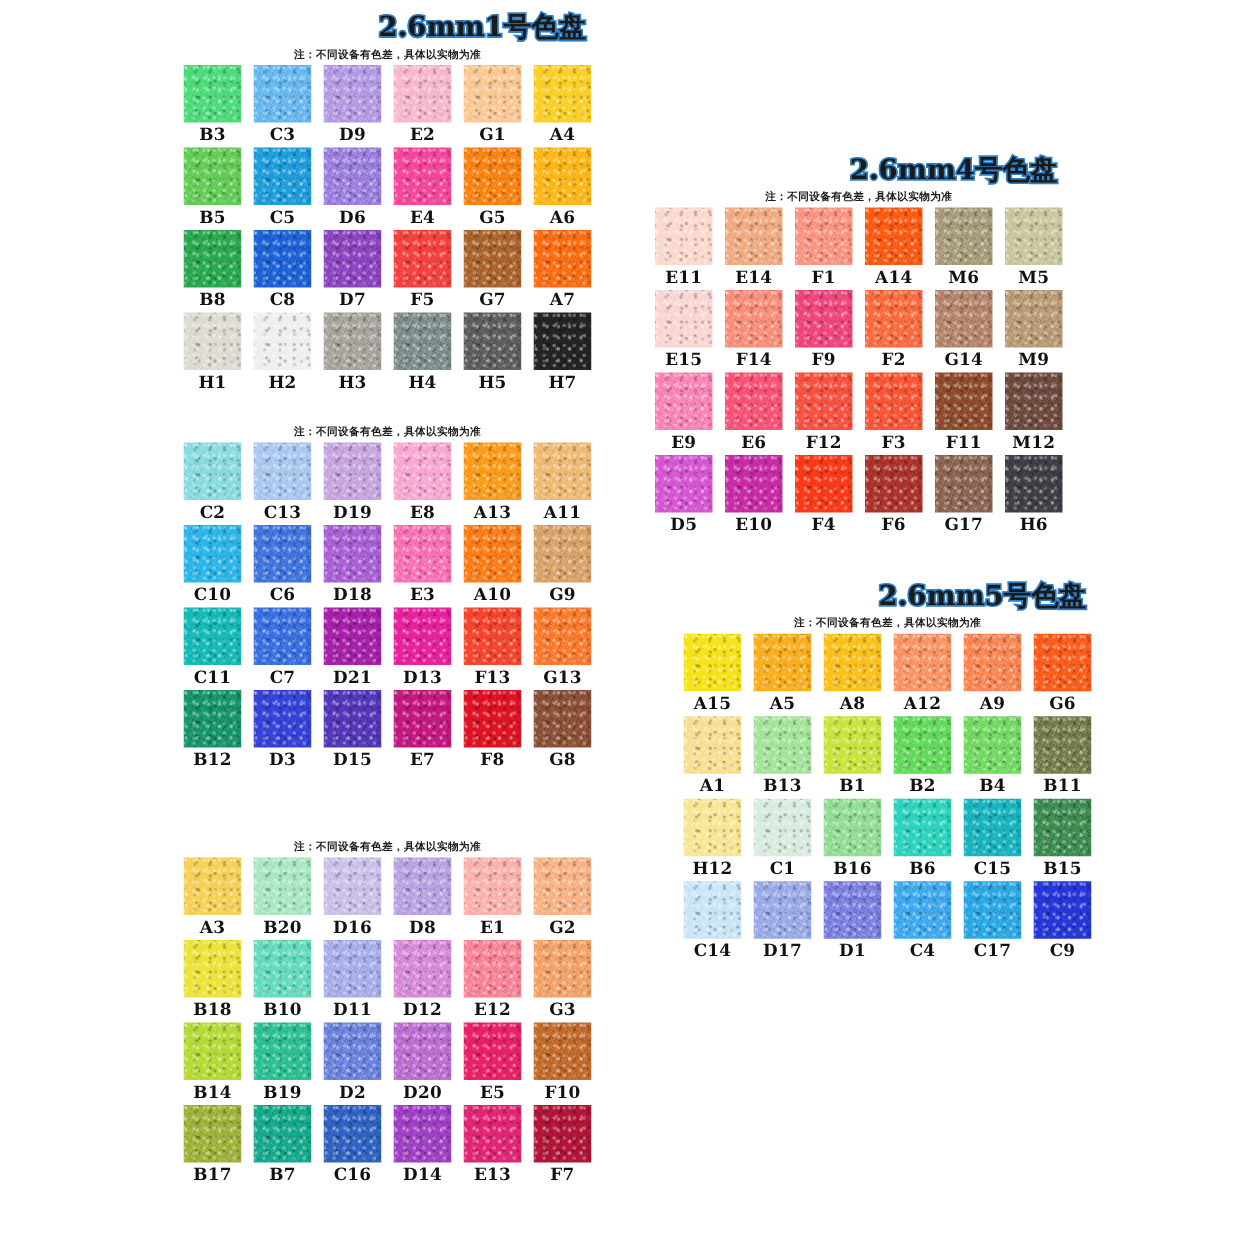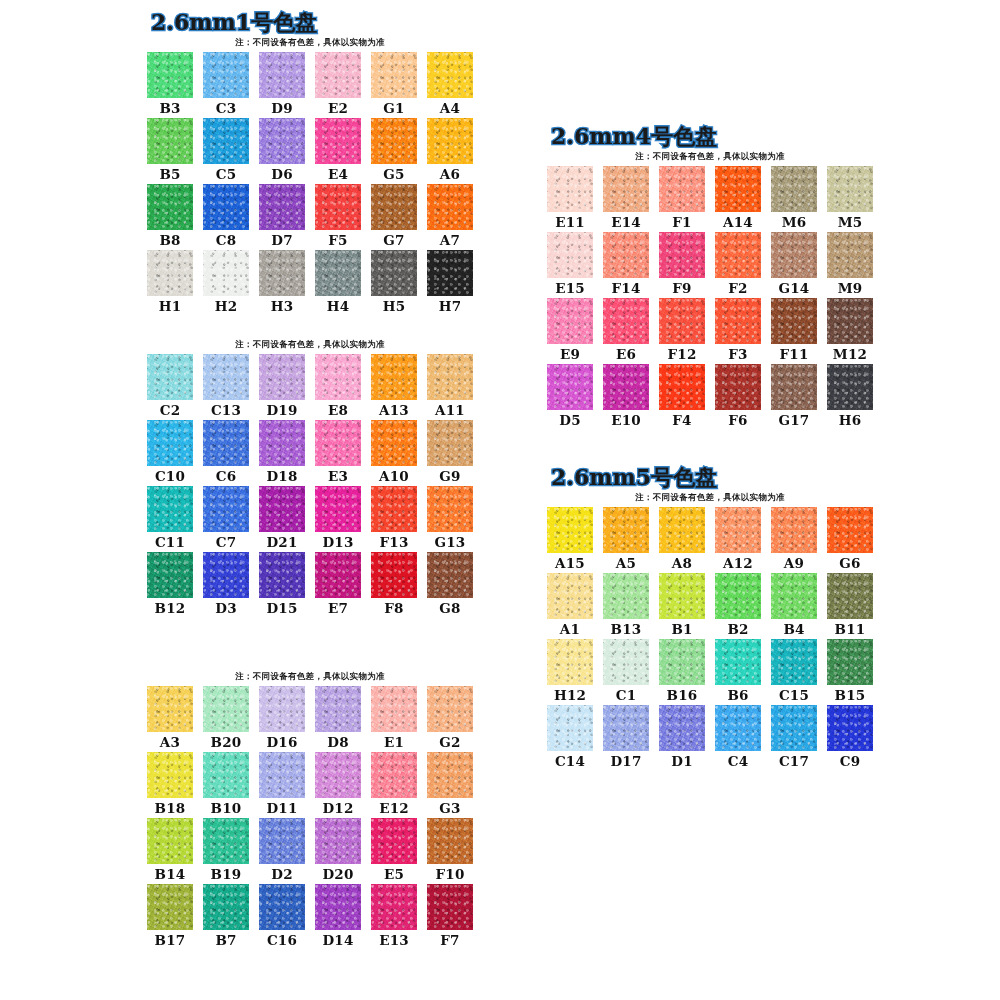--- a/index.html
+++ b/index.html
@@ -14,21 +14,21 @@
     font-family: "Liberation Serif", "DejaVu Serif", serif;
     overflow: hidden;
   }
 
   .palette {
     position: absolute;
   }
 
   
   .pal-title-wrap {
-    text-align: left;
+    text-align: right;
     height: 30px;
     position: relative;
   }
   .pal-title {
     display: inline-block;
     font-family: "DejaVu Serif", "Liberation Serif", serif;
     font-size: 22px;
     font-weight: bold;
     letter-spacing: 0px;
     color: #1a1a1a;
@@ -38,21 +38,21 @@
     padding: 0 4px;
     -webkit-text-stroke: 2.6px #2f7fc4;
     paint-order: stroke fill;
     text-shadow:
        1px 0 0 #2f7fc4, -1px 0 0 #2f7fc4,
        0 1px 0 #2f7fc4, 0 -1px 0 #2f7fc4;
   }
 
   .pal-sub {
     text-align: center;
-    font-family: Liberation Mono, monospace;
+    font-family: Liberation Sans, sans-serif;
     font-size: 8.5px;
     font-weight: bold;
     color: #1b1b1b;
     line-height: 11px;
     letter-spacing: 0.3px;
     margin-top: 0px;
     margin-bottom: 3px;
   }
 
   
@@ -409,21 +409,21 @@
         <div class="cell">
           <div class="swatch" style="background-color: rgb(225, 36, 114);"></div>
           <div class="label">E13</div>
         </div>
         <div class="cell">
           <div class="swatch" style="background-color: rgb(176, 20, 54);"></div>
           <div class="label">F7</div>
         </div>
       </div>
     </div>
-    <div class="palette" style="left: 547px; top: 122px;">
+    <div class="palette" style="left: 524px; top: 122px;">
       <div class="pal-title-wrap"><div class="pal-title">2.6mm4号色盘</div></div>
       <div class="pal-sub">注：不同设备有色差，具体以实物为准</div>
       <div class="grid">
         <div class="cell">
           <div class="swatch" style="background-color: rgb(251, 217, 206);"></div>
           <div class="label">E11</div>
         </div>
         <div class="cell">
           <div class="swatch" style="background-color: rgb(240, 171, 131);"></div>
           <div class="label">E14</div>

